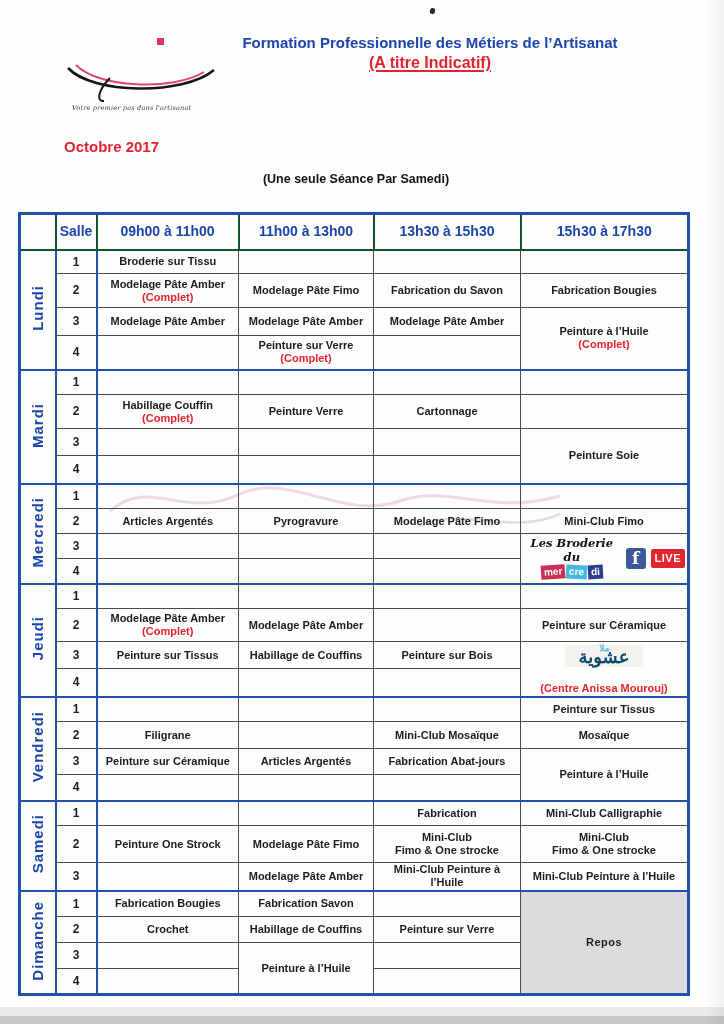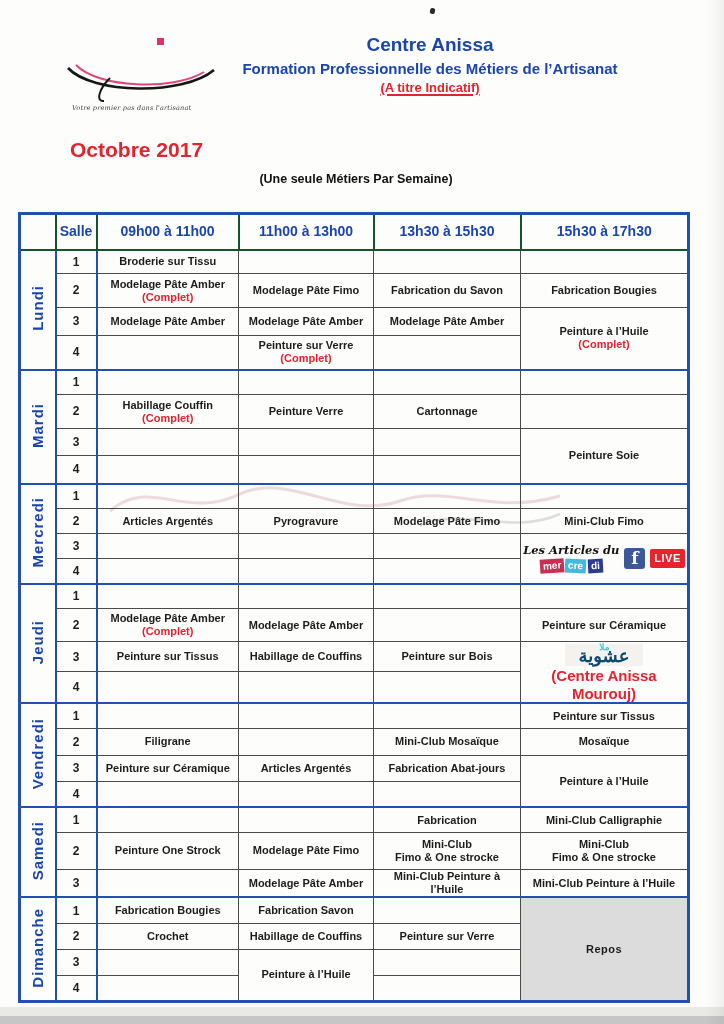--- a/index.html
+++ b/index.html
@@ -16,26 +16,26 @@
     font-family:"DejaVu Serif", serif;font-style:italic;font-weight:bold;
     font-size:36px;color:#141414;letter-spacing:-2px;line-height:1;margin-left:8px;
   }
   .logo-idot{position:absolute;left:99px;top:8px;width:7px;height:7px;background:#e0316e;}
   .logo-swoosh{position:absolute;left:0;top:34px;}
   .logo-tagline{
     position:absolute;left:14px;top:74px;width:150px;
     font-family:"DejaVu Serif", serif;font-style:italic;
     font-size:6.5px;color:#3a3a3a;letter-spacing:0.2px;
   }
-  .month{left:64px;top:138px;font-size:21px;font-weight:bold;color:#e32330;margin-left:6px;}
+  .month{left:64px;top:138px;font-size:15px;font-weight:bold;color:#e32330;}
   .titles{left:170px;top:34px;width:520px;text-align:center;}
   .t1{font-size:19px;font-weight:bold;color:#1b45ad;margin:0 0 4px 0;}
   .t2{font-size:15px;font-weight:bold;color:#1b45ad;margin:0 0 3px 0;}
   .t3{font-size:21px;font-weight:bold;color:#1b45ad;margin:0 0 6px 0;}
-  .t4{font-size:13px;font-weight:bold;color:#e32330;text-decoration:underline;
+  .t4{font-size:16px;font-weight:bold;color:#e32330;text-decoration:underline;
       text-decoration-thickness:2px;text-underline-offset:2px;margin:0;}
   .note{left:116px;top:172px;width:480px;text-align:center;
         font-size:12.5px;font-weight:bold;color:#111;}
   .speck{left:430px;top:8px;width:5px;height:6px;background:#2a2a2a;border-radius:2px;transform:rotate(12deg);}
   
   .artifact{pointer-events:none;}
   .edge-bottom1{left:0;top:1007px;width:724px;height:9px;background:#e9e9e5;}
   .edge-bottom2{left:0;top:1016px;width:724px;height:8px;background:#c6c6c6;}
   .edge-right{right:0;top:0;width:18px;height:1024px;
     background:linear-gradient(to right, rgba(0,0,0,0), rgba(0,0,0,0.05));}
@@ -73,21 +73,21 @@
   .fb{display:inline-flex;align-items:center;justify-content:center;
     width:21px;height:21px;background:#3b5998;color:#fff;border-radius:3px;
     font-family:"DejaVu Serif", serif;font-weight:bold;font-size:17px;line-height:1;}
   .live{display:inline-block;background:#e5252d;color:#fff;font-weight:bold;
     font-size:11px;padding:3px 4px;border-radius:2px;letter-spacing:0.5px;}
   
   .arlogo{position:relative;display:inline-block;background:#f4f2ef;
     padding:3px 14px 1px 14px;margin-top:2px;}
   .armain{font-size:18px;font-weight:bold;color:#0c4a6e;line-height:1;}
   .artop{position:absolute;top:-2px;left:44%;font-size:9px;font-weight:bold;color:#4cc3d6;text-align:center;}
-  .mourouj{font-size:15px;margin-top:1px;}
+  .mourouj{font-size:11px;margin-top:15px;}
 </style>
 </head>
 <body>
 
 <div class="abs speck artifact"></div>
 <div class="abs edge-bottom1 artifact"></div>
 <div class="abs edge-bottom2 artifact"></div>
 <div class="abs edge-right artifact"></div>
 <svg class="abs artifact" style="left:90px;top:466px;" width="520" height="80">
   <path d="M20,45 C60,10 95,55 150,28 C200,5 250,55 310,35 C360,18 400,50 470,30" stroke="#dcacba" stroke-width="3" fill="none" opacity="0.45"></path>
@@ -98,27 +98,26 @@
   <div class="logo-idot"></div>
   <svg class="logo-swoosh" width="165" height="38">
     <path d="M10,4 C34,30 125,32 156,6" stroke="#161616" stroke-width="2.6" fill="none"></path>
     <path d="M18,1 C40,24 115,27 146,8" stroke="#e0457b" stroke-width="2" fill="none"></path>
     <path d="M52,14 C40,26 38,38 46,37" stroke="#161616" stroke-width="2" fill="none"></path>
   </svg>
   <div class="logo-tagline">Votre premier pas dans l'artisanat</div>
 </div>
 
 <div class="abs titles">
-  <div class="t1">Centre Anissa</div>
   <div class="t2">Formation Professionnelle des Métiers de l’Artisanat</div>
   <div class="t4">(A titre Indicatif)</div>
 </div>
 
 <div class="abs month">Octobre 2017</div>
-<div class="abs note">(Une seule Métiers Par Semaine)</div>
+<div class="abs note">(Une seule Séance Par Samedi)</div>
 
 <table class="tt">
   <colgroup>
     <col style="width:36px">
       <col style="width:41px">
       <col style="width:142px">
     <col style="width:135px">
       <col style="width:147px">
       <col style="width:168px">
   </colgroup>
@@ -248,21 +247,21 @@
         </td>
     </tr>
     <tr style="height:25px">
       <td class="salle">3</td>
       <td></td>
       <td></td>
       <td></td>
       <td rowspan="2">
         <div class="atel">
           <div class="atel-left">
-            <div class="atel-script">Les Articles du</div>
+            <div class="atel-script">Les Broderie du</div>
             <div class="atel-tiles">
               <span class="tile tmer">mer</span>
               <span class="tile tcre">cre</span>
               <span class="tile tdi">di</span>
             </div>
           </div>
           <span class="fb">f</span>
           <span class="live">LIVE</span>
         </div>
       </td>

